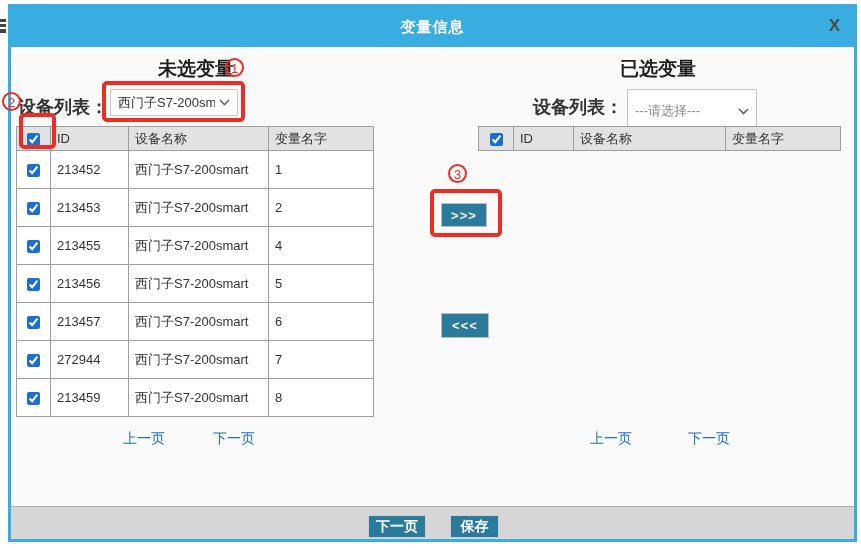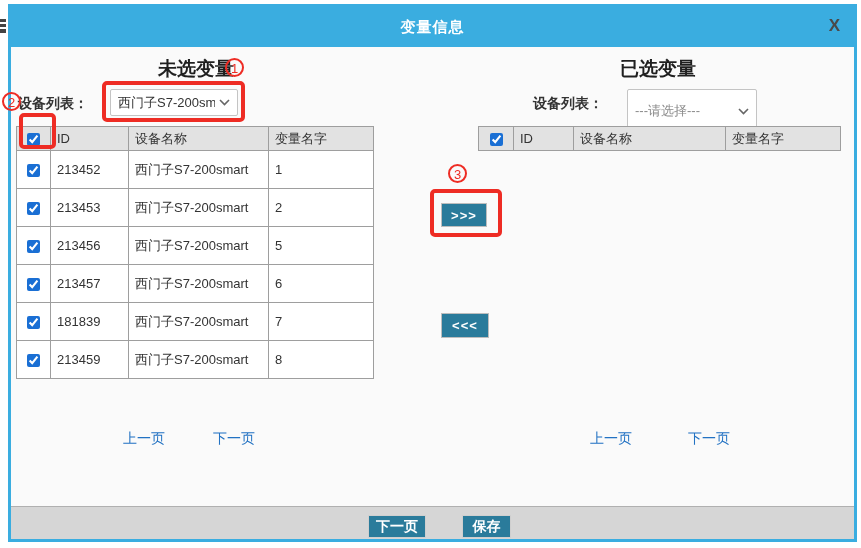--- a/index.html
+++ b/index.html
@@ -17,21 +17,21 @@
   .dialog-title { position:absolute; left:0; right:0; top:11px; text-align:center;
     color:#fff; font-size:15px; font-weight:bold; letter-spacing:1px; }
   .close-btn { position:absolute; right:14px; top:9px; color:#4a4a4a; font-size:17px;
     font-weight:bold; cursor:pointer; line-height:20px; }
   .footer-bar { position:absolute; left:0; bottom:0; width:843px; height:33px;
     background:#d6d6d6; border-top:1px solid #b0b0b0; }
 
   
   .abs { position:absolute; }
   .panel-title { font-size:19px; font-weight:bold; color:#1f1f1f; }
-  .dev-label { font-size:14px; font-weight:bold; color:#333; }
+  .dev-label { font-size:18px; font-weight:bold; color:#333; }
 
   .select-box { display:flex; align-items:center; background:#fff; border:1px solid #c4c4c4;
     border-radius:2px; padding:0 7px; font-size:13px; color:#333; cursor:pointer; }
   .select-box .sel-text { flex:1; white-space:nowrap; overflow:hidden; }
   .select-box.placeholder .sel-text { color:#8a8a8a; }
   .chev { flex:0 0 auto; margin-left:4px; display:flex; }
 
   table.vars { border-collapse:collapse; table-layout:fixed; background:#fff; font-size:13px; color:#333; }
   table.vars th, table.vars td { border:1px solid #9e9e9e; padding:0 0 0 6px; text-align:left;
     overflow:hidden; white-space:nowrap; font-weight:normal; }
@@ -104,33 +104,39 @@
     <td>1</td>
   </tr>
         <tr>
     <td class="cb-cell"><input type="checkbox" checked="" style=""></td>
     <td>213453</td>
     <td>西门子S7-200smart</td>
     <td>2</td>
   </tr>
         <tr>
     <td class="cb-cell"><input type="checkbox" checked="" style=""></td>
+    <td>213455</td>
+    <td>西门子S7-200smart</td>
+    <td>4</td>
+  </tr>
+        <tr>
+    <td class="cb-cell"><input type="checkbox" checked="" style=""></td>
     <td>213456</td>
     <td>西门子S7-200smart</td>
     <td>5</td>
   </tr>
         <tr>
     <td class="cb-cell"><input type="checkbox" checked="" style=""></td>
     <td>213457</td>
     <td>西门子S7-200smart</td>
     <td>6</td>
   </tr>
         <tr>
     <td class="cb-cell"><input type="checkbox" checked="" style=""></td>
-    <td>181839</td>
+    <td>272944</td>
     <td>西门子S7-200smart</td>
     <td>7</td>
   </tr>
         <tr>
     <td class="cb-cell"><input type="checkbox" checked="" style=""></td>
     <td>213459</td>
     <td>西门子S7-200smart</td>
     <td>8</td>
   </tr>
       </tbody>
@@ -170,21 +176,21 @@
         <th>变量名字</th>
       </tr>
     </thead>
     <tbody id="right-tbody"></tbody>
   </table>
 
   <a class="abs pg-link" style="left:590px; top:430px;">上一页</a>
   <a class="abs pg-link" style="left:688px; top:430px;">下一页</a>
 
   <div class="abs teal-btn foot-btn" style="left:368px; top:515px; width:58px; height:23px; z-index:5;">下一页</div>
-  <div class="abs teal-btn foot-btn" style="left:462px; top:515px; width:49px; height:23px; z-index:5;">保存</div>
+  <div class="abs teal-btn foot-btn" style="left:450px; top:515px; width:49px; height:23px; z-index:5;">保存</div>
 
   <div class="anno-circle" style="left:225px; top:58px;">1</div>
   <div class="anno-rect" style="left:102px; top:81px; width:143px; height:41px;"></div>
   <div class="anno-circle" style="left:2px; top:92px;">2</div>
   <div class="anno-rect" style="left:19px; top:113px; width:37px; height:36px;"></div>
   <div class="anno-circle" style="left:448px; top:164px;">3</div>
   <div class="anno-rect" style="left:430px; top:189px; width:72px; height:48px;"></div>
 
 </div>
 

